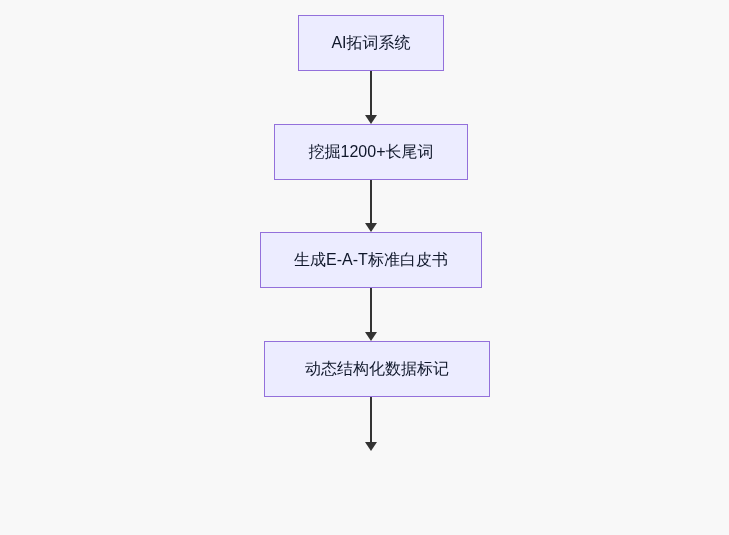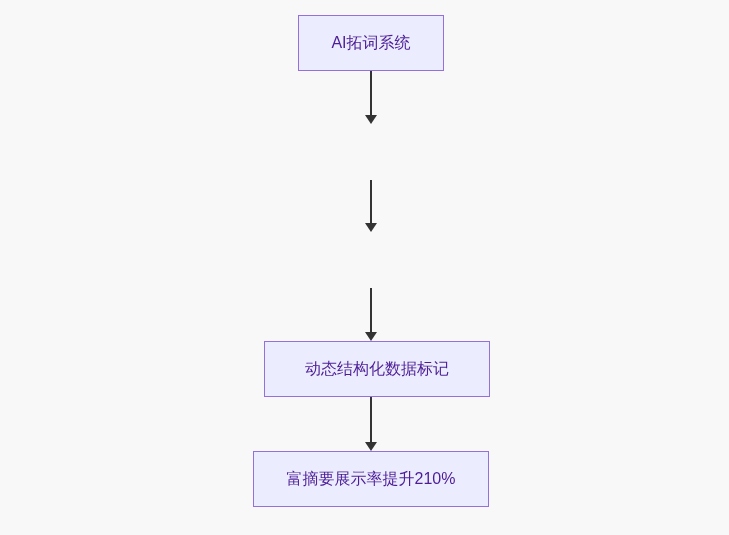--- a/index.html
+++ b/index.html
@@ -13,21 +13,21 @@
     background: #f8f8f8;
     font-family: "Liberation Sans", "DejaVu Sans", sans-serif;
     overflow: hidden;
   }
   .flow-node {
     position: absolute;
     box-sizing: border-box;
     height: 56px;
     background: #ECECFF;
     border: 1px solid #9370DB;
-    color: #4c1d95;
+    color: #0f172a;
     font-size: 16px;
     display: flex;
     align-items: center;
     justify-content: center;
     text-align: center;
     white-space: nowrap;
   }
   .node-1 { left: 298px; top: 15px;  width: 146px; }
   .node-2 { left: 274px; top: 124px; width: 194px; }
   .node-3 { left: 260px; top: 232px; width: 222px; }
@@ -69,38 +69,41 @@
 
   <div class="flow-node node-1">
     <span>AI拓词系统</span>
   </div>
 
   <div class="arrow arrow-1">
     <div class="arrow-line"></div>
     <div class="arrow-head"></div>
   </div>
 
+  <div class="flow-node node-2">
+    <span>挖掘1200+长尾词</span>
+  </div>
 
   <div class="arrow arrow-2">
     <div class="arrow-line"></div>
     <div class="arrow-head"></div>
   </div>
 
+  <div class="flow-node node-3">
+    <span>生成E-A-T标准白皮书</span>
+  </div>
 
   <div class="arrow arrow-3">
     <div class="arrow-line"></div>
     <div class="arrow-head"></div>
   </div>
 
   <div class="flow-node node-4">
     <span>动态结构化数据标记</span>
   </div>
 
   <div class="arrow arrow-4">
     <div class="arrow-line"></div>
     <div class="arrow-head"></div>
   </div>
 
-  <div class="flow-node node-5">
-    <span>富摘要展示率提升210%</span>
-  </div>
 
 </div>
 
 </body></html>

